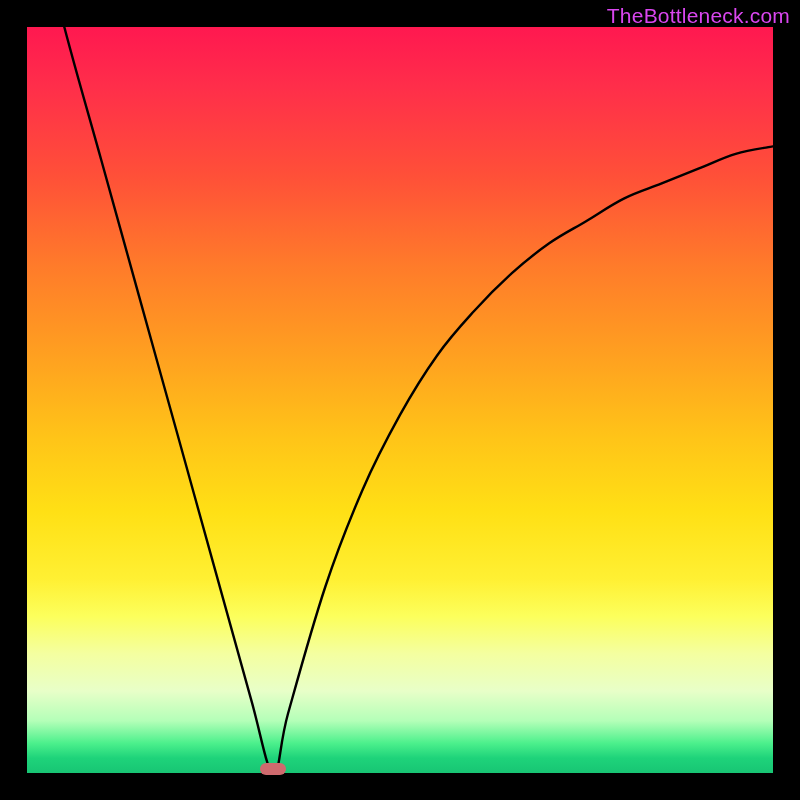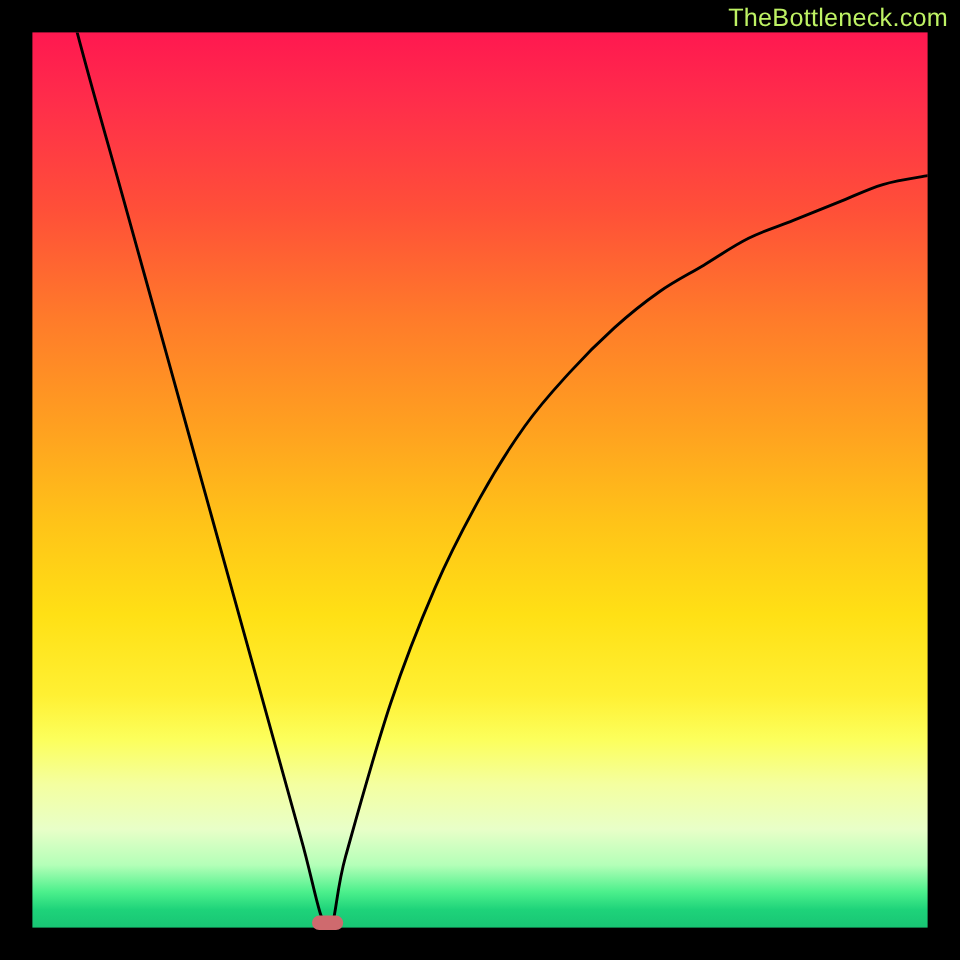--- a/index.html
+++ b/index.html
@@ -32,21 +32,21 @@
       #b4ffb8 93%,
       #4cf08c 96%,
       #1ed37a 98%,
       #18c574 100%
     );
   }
   .watermark {
     position: absolute;
     top: 4px;
     right: 10px;
-    color: #bef264;
+    color: #d946ef;
     font-size: 21px;
     font-weight: 400;
     letter-spacing: 0.2px;
     z-index: 50;
   }
   svg.curve {
     position: absolute;
     left: 0;
     top: 0;
     width: 746px;

